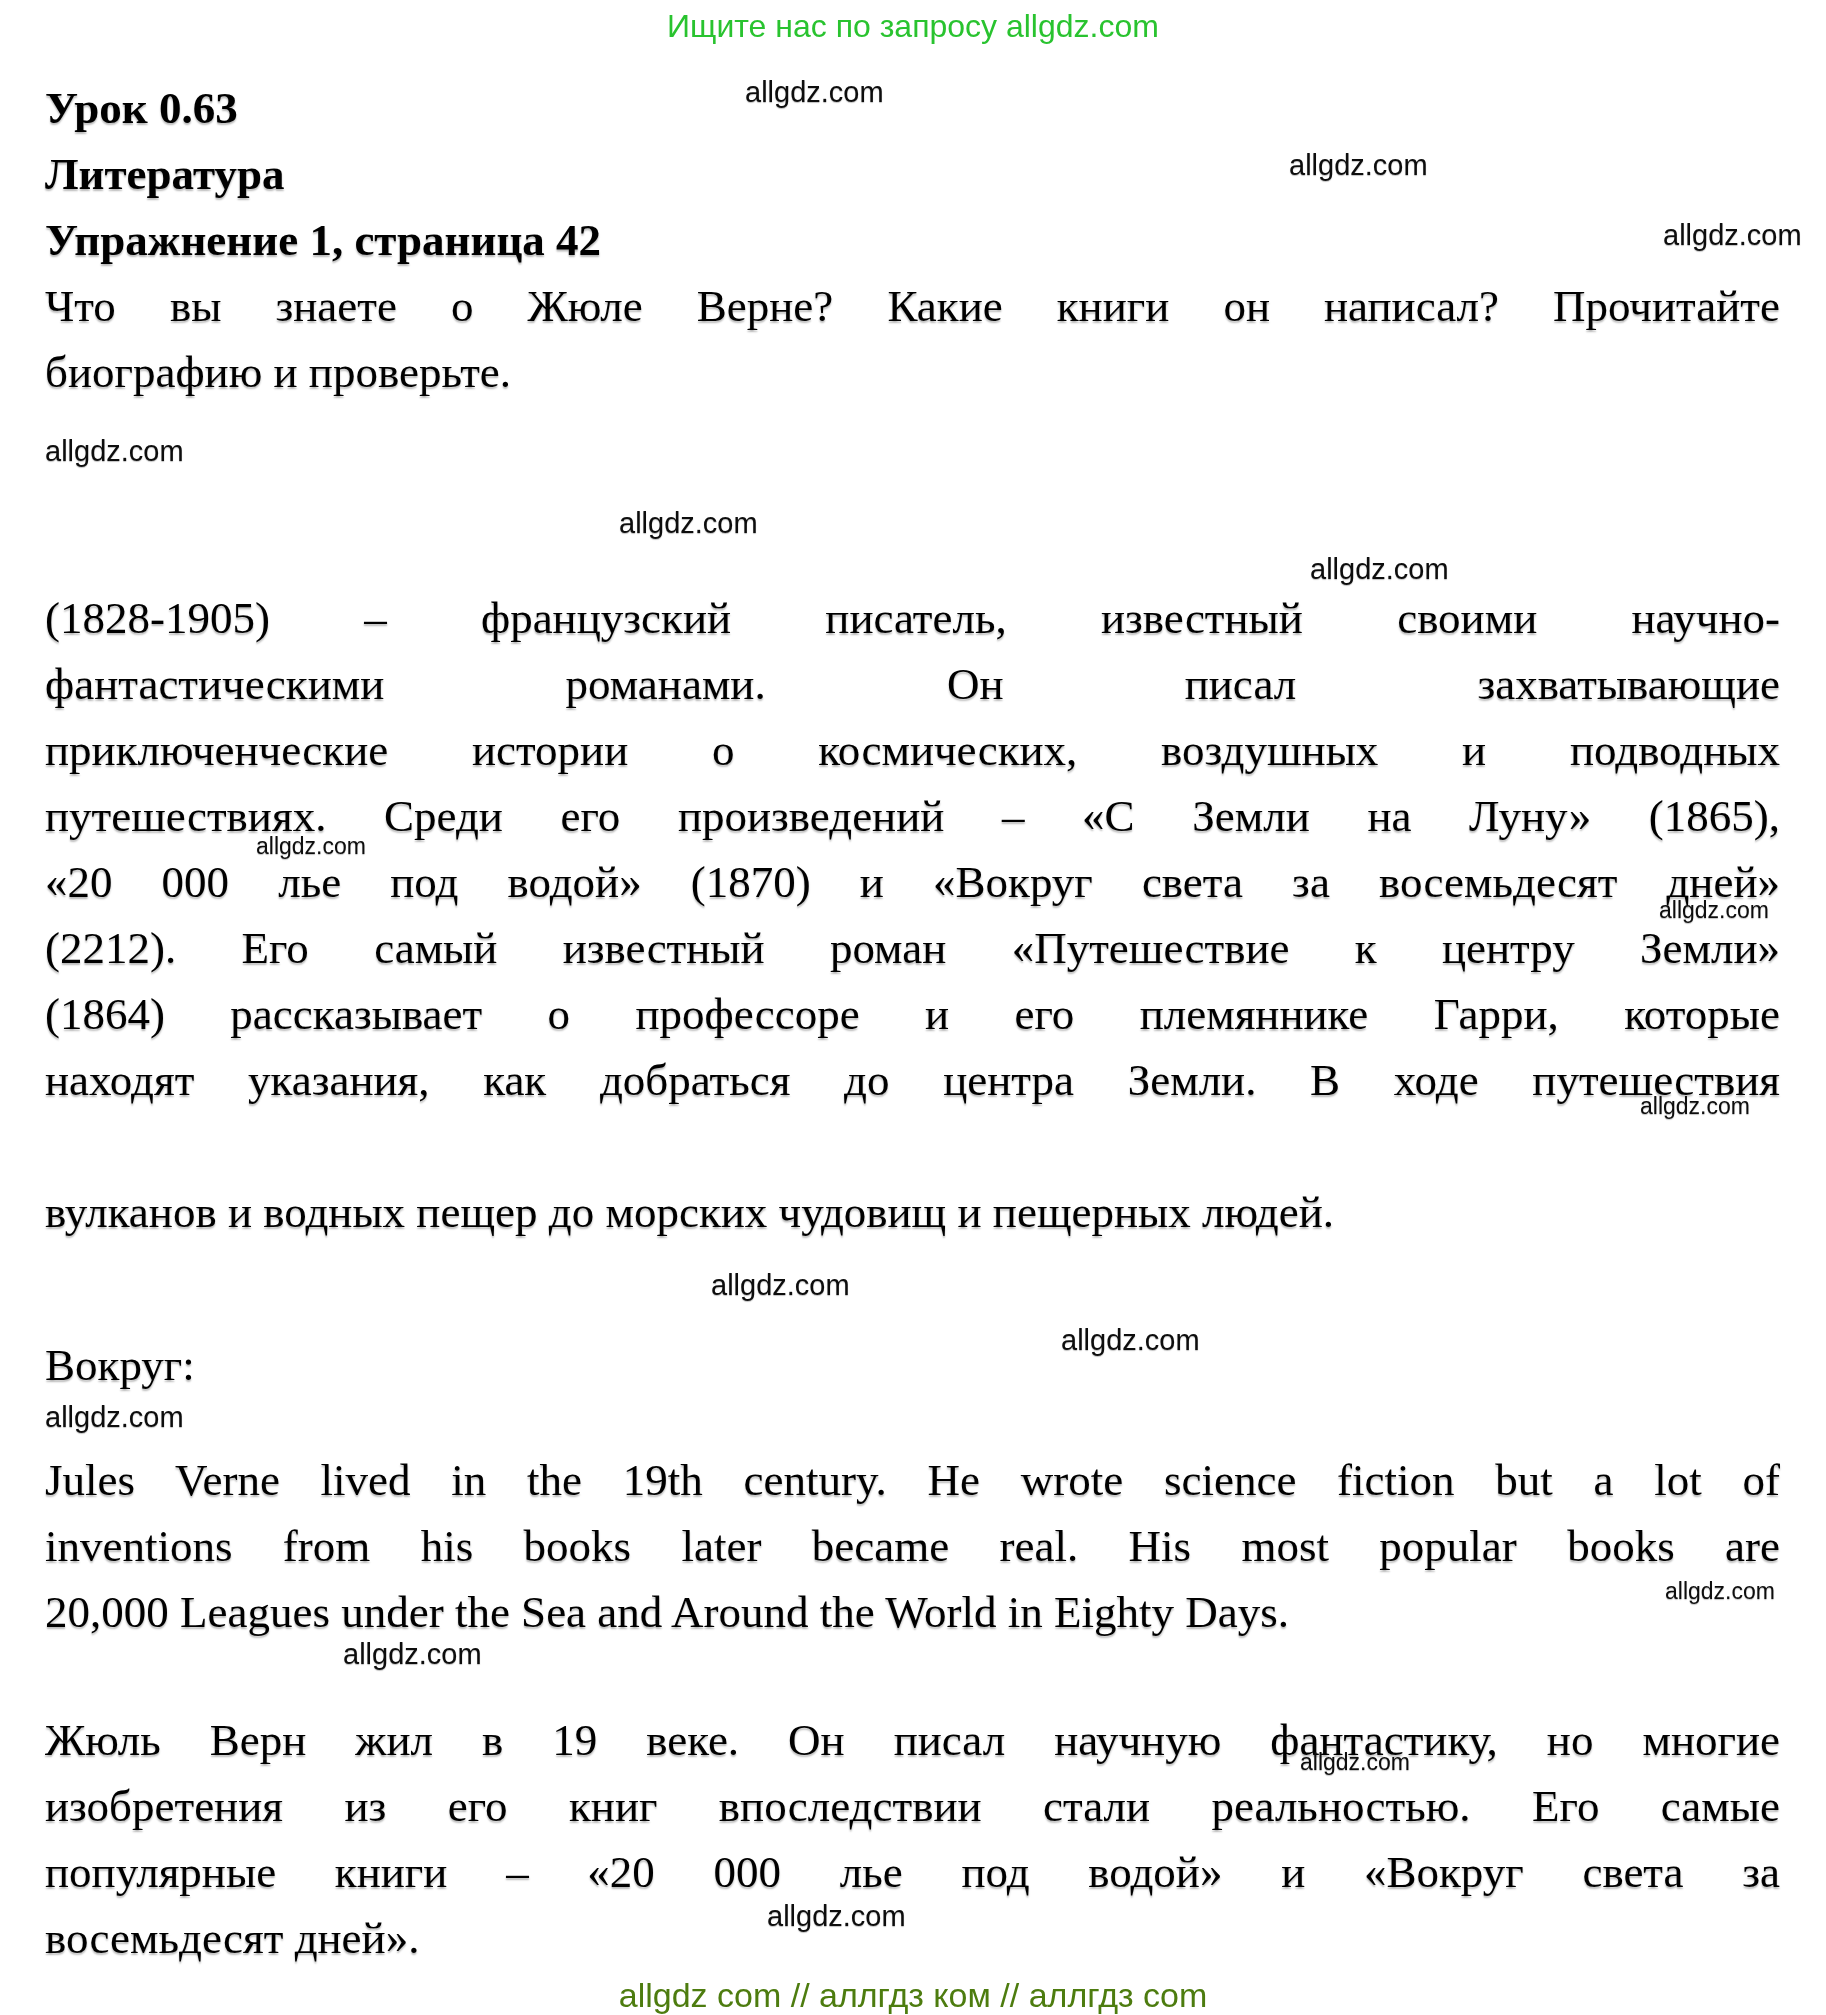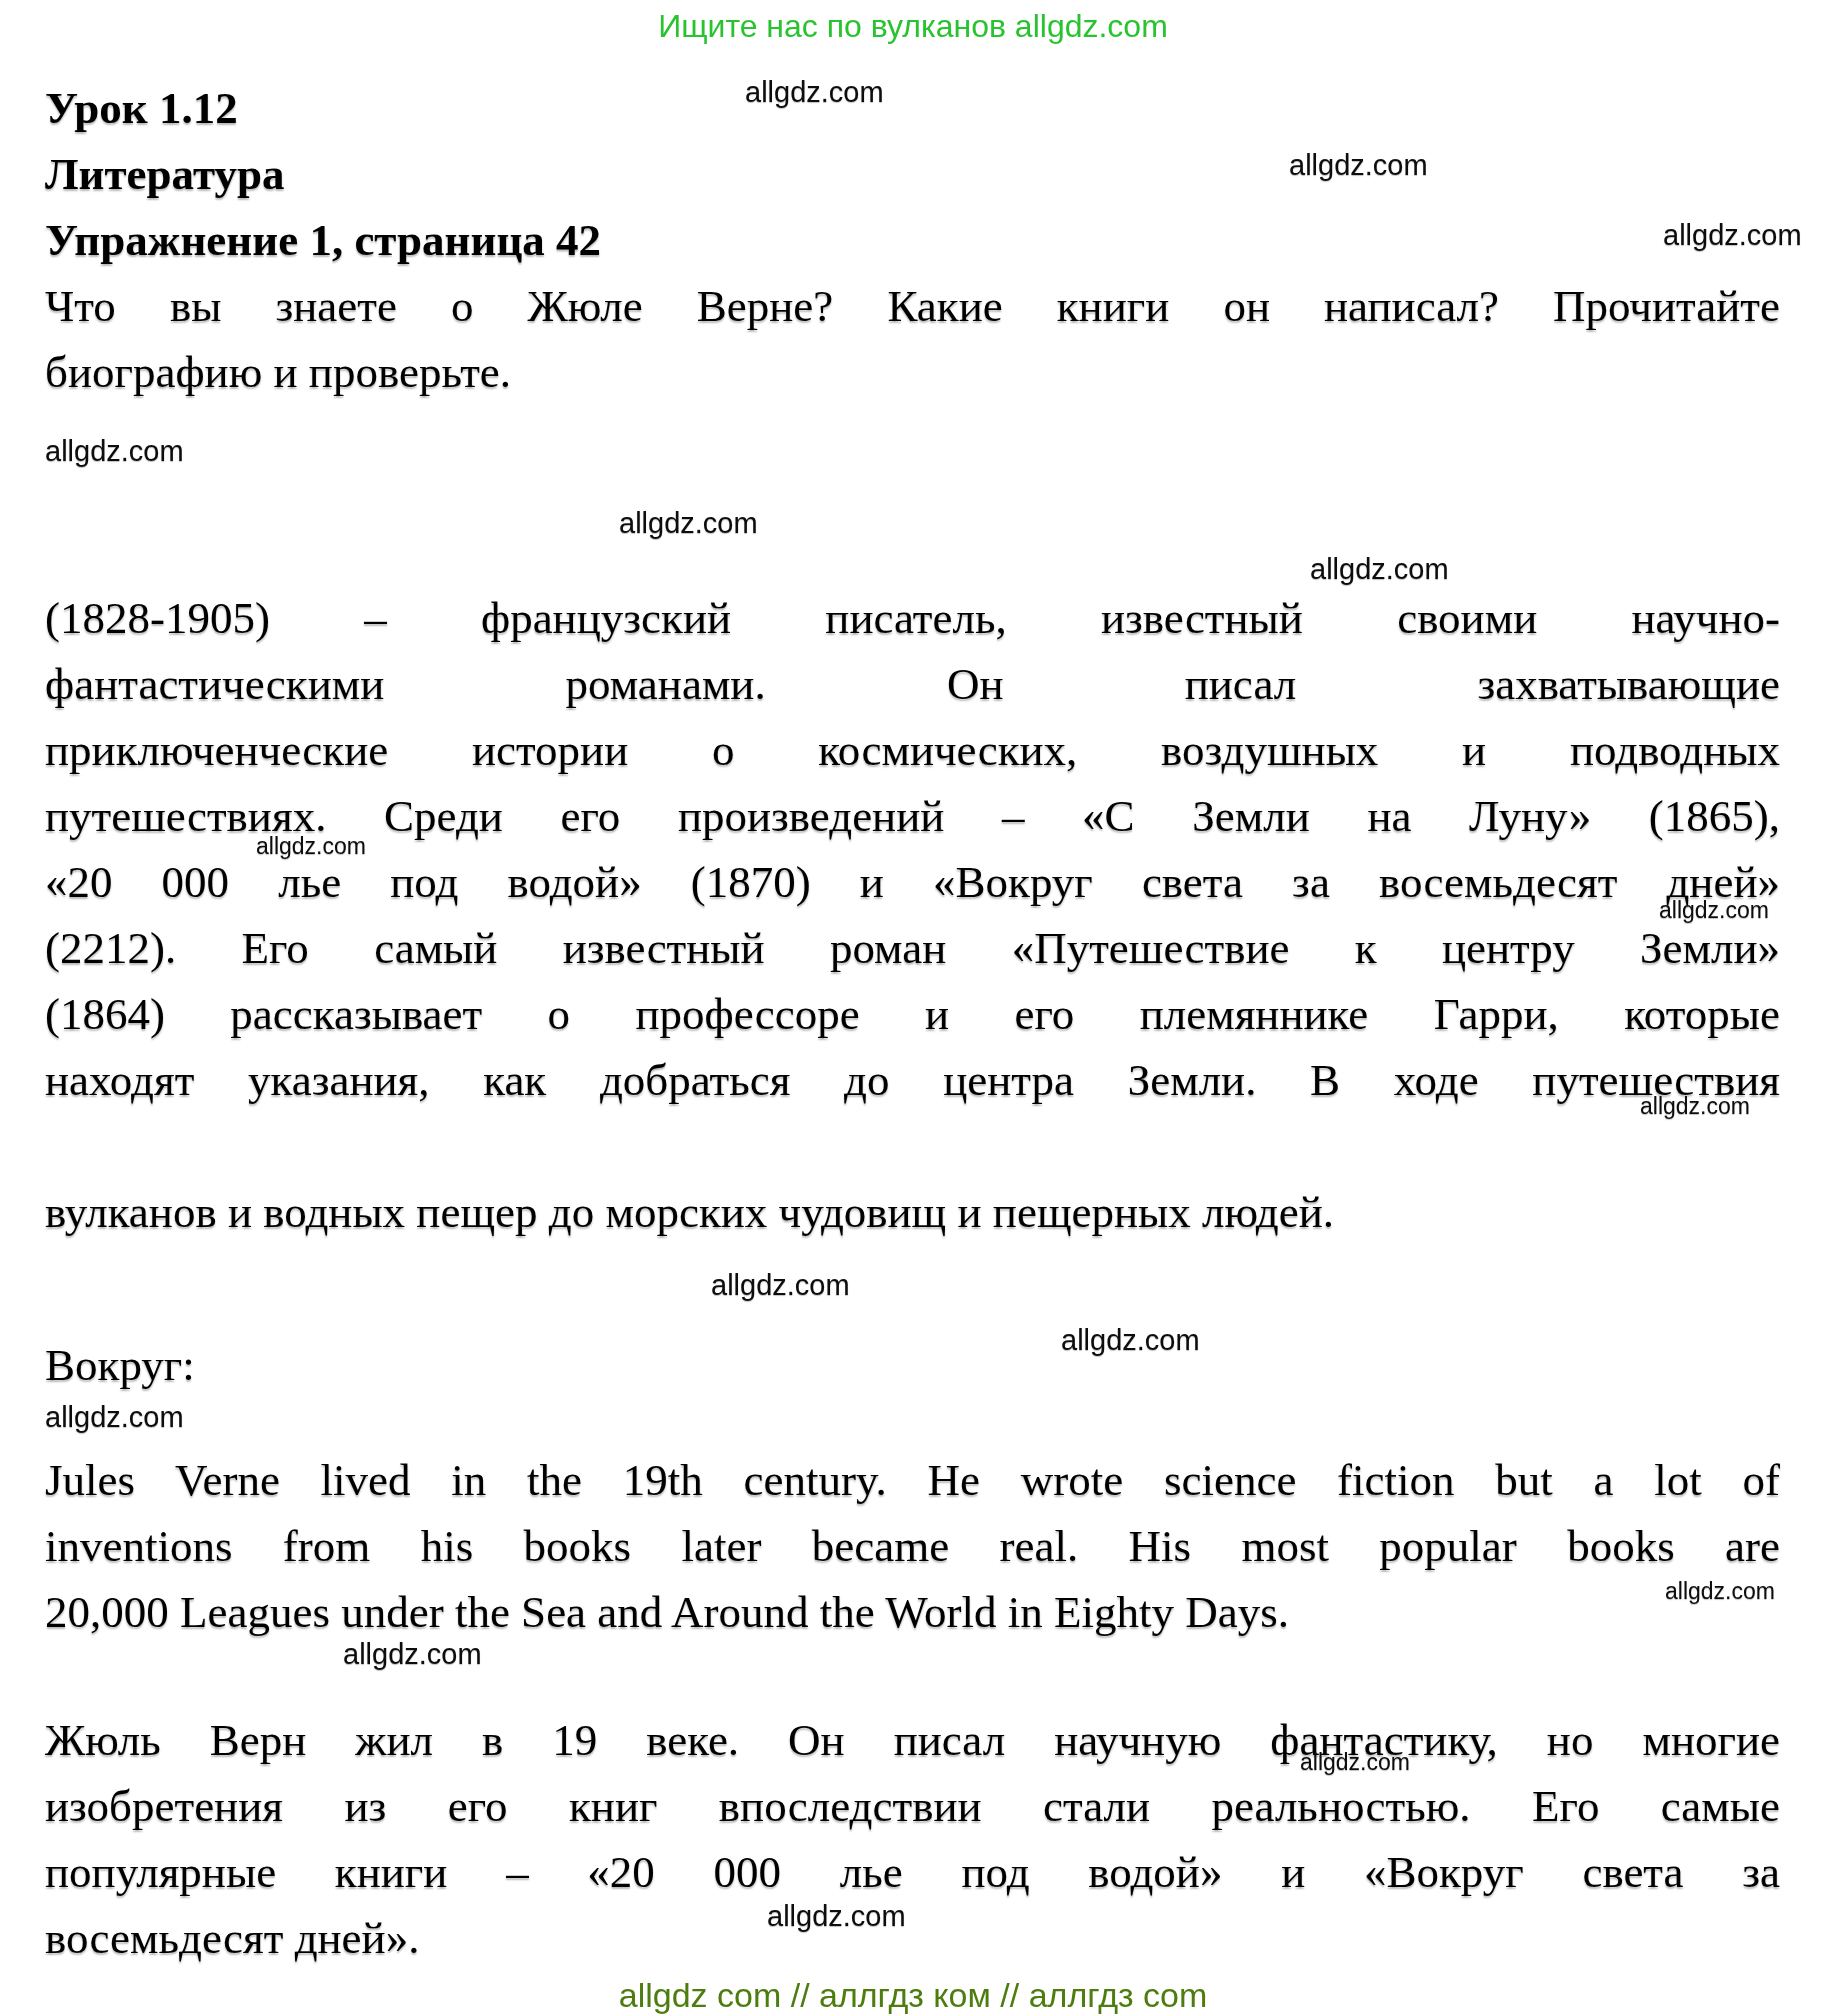--- a/index.html
+++ b/index.html
@@ -50,23 +50,23 @@
     font-size:34px;
     color:#4d7c0f;
     white-space:nowrap;
   }
 </style>
 </head>
 <body>
 
 <div class="page">
 
-  <div class="green-header">Ищите нас по вулканов allgdz.com</div>
+  <div class="green-header">Ищите нас по запросу allgdz.com</div>
 
-  <div class="line heading" style="top:78px">Урок 1.12</div>
+  <div class="line heading" style="top:78px">Урок 0.63</div>
   <div class="line heading" style="top:144px">Литература</div>
   <div class="line heading" style="top:210px">Упражнение 1, страница 42</div>
 
   <div class="line jfull" style="top:276px">Что вы знаете о Жюле Верне? Какие книги он написал? Прочитайте</div>
   <div class="line" style="top:342px">биографию и проверьте.</div>
 
 
   <div class="line jfull" style="top:588px">(1828-1905) – французский писатель, известный своими научно-</div>
   <div class="line jfull" style="top:654px">фантастическими романами. Он писал захватывающие</div>
   <div class="line jfull" style="top:720px">приключенческие истории о космических, воздушных и подводных</div>

